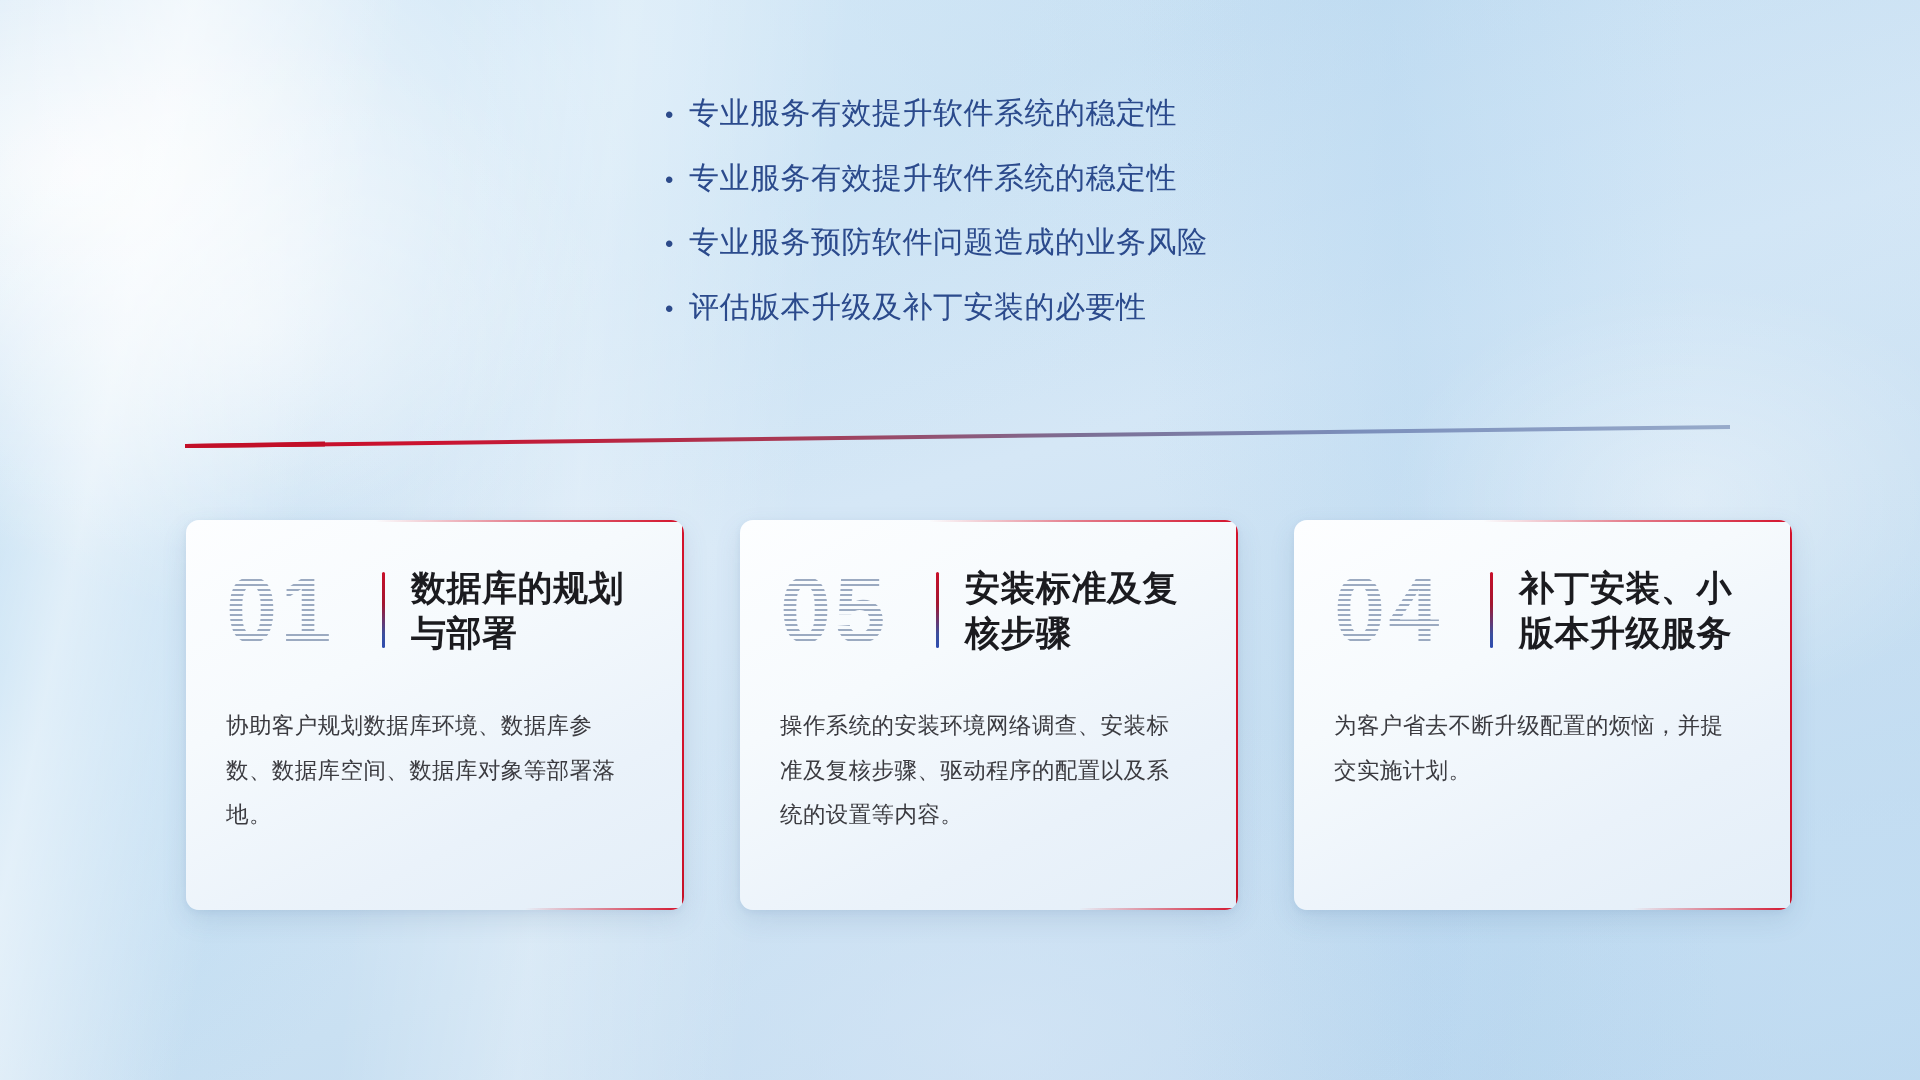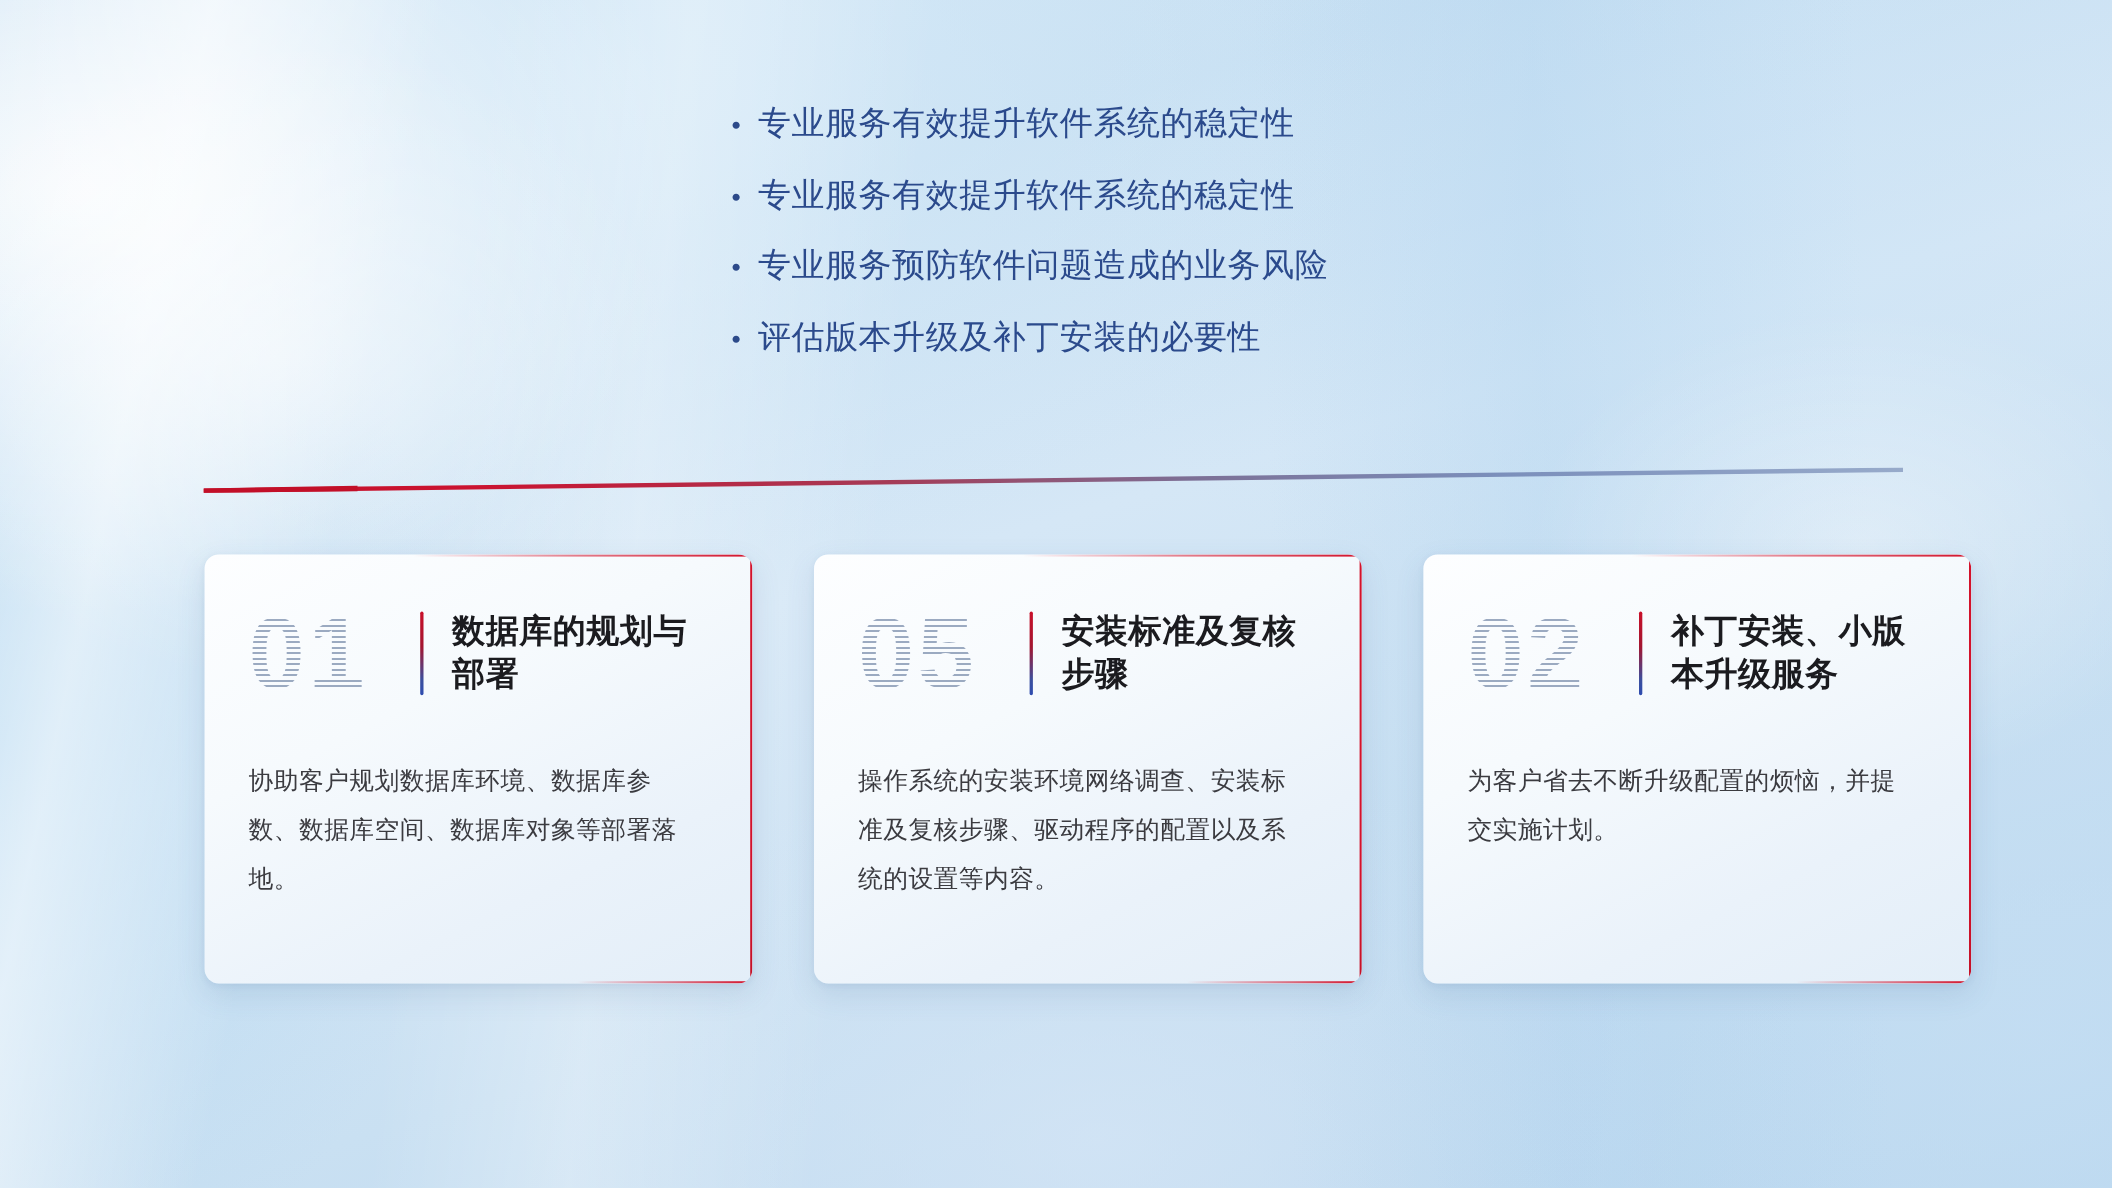--- a/index.html
+++ b/index.html
@@ -75,21 +75,21 @@
     position:absolute;
     left:185px; top:425px;
     width:1545px; height:24px;
     z-index:4;
   }
   .divider-wrap svg { display:block; width:100%; height:100%; }
 
   
   .cards {
     position:absolute;
-    left:186px; top:504px;
+    left:186px; top:520px;
     width:1610px; height:400px;
     display:flex;
     gap:56px;
     z-index:6;
   }
   .card {
     position:relative;
     width:498px;
     height:390px;
     border-radius:13px;
@@ -155,21 +155,21 @@
   .card-divider {
     flex:0 0 auto;
     width:3px;
     height:76px;
     margin:0 26px 0 6px;
     background:linear-gradient(180deg,#c9102a 0%, #a31630 42%, #3b4f9e 82%, #2e4cb0 100%);
     border-radius:2px;
   }
   .card-title {
     flex:1 1 auto;
-    font-size:30px;
+    font-size:35px;
     font-weight:700;
     line-height:1.30;
     color:#1b1b1f;
     letter-spacing:0.5px;
   }
   .card-body {
     padding:44px 58px 0 40px;
     font-size:22.5px;
     line-height:1.98;
     color:#3b3b40;
@@ -241,21 +241,21 @@
         <div class="card-title">安装标准及复核步骤</div>
       </div>
       <div class="card-body">操作系统的安装环境网络调查、安装标准及复核步骤、驱动程序的配置以及系统的设置等内容。</div>
     </div>
 
     <div class="card">
       <div class="accent-t"></div>
       <div class="accent-r"></div>
       <div class="accent-b"></div>
       <div class="card-head">
-        <div class="card-num">02</div>
+        <div class="card-num">04</div>
         <div class="card-divider"></div>
         <div class="card-title">补丁安装、小版本升级服务</div>
       </div>
       <div class="card-body">为客户省去不断升级配置的烦恼，并提交实施计划。</div>
     </div>
 
   </div>
 </div>
 
 </body></html>

